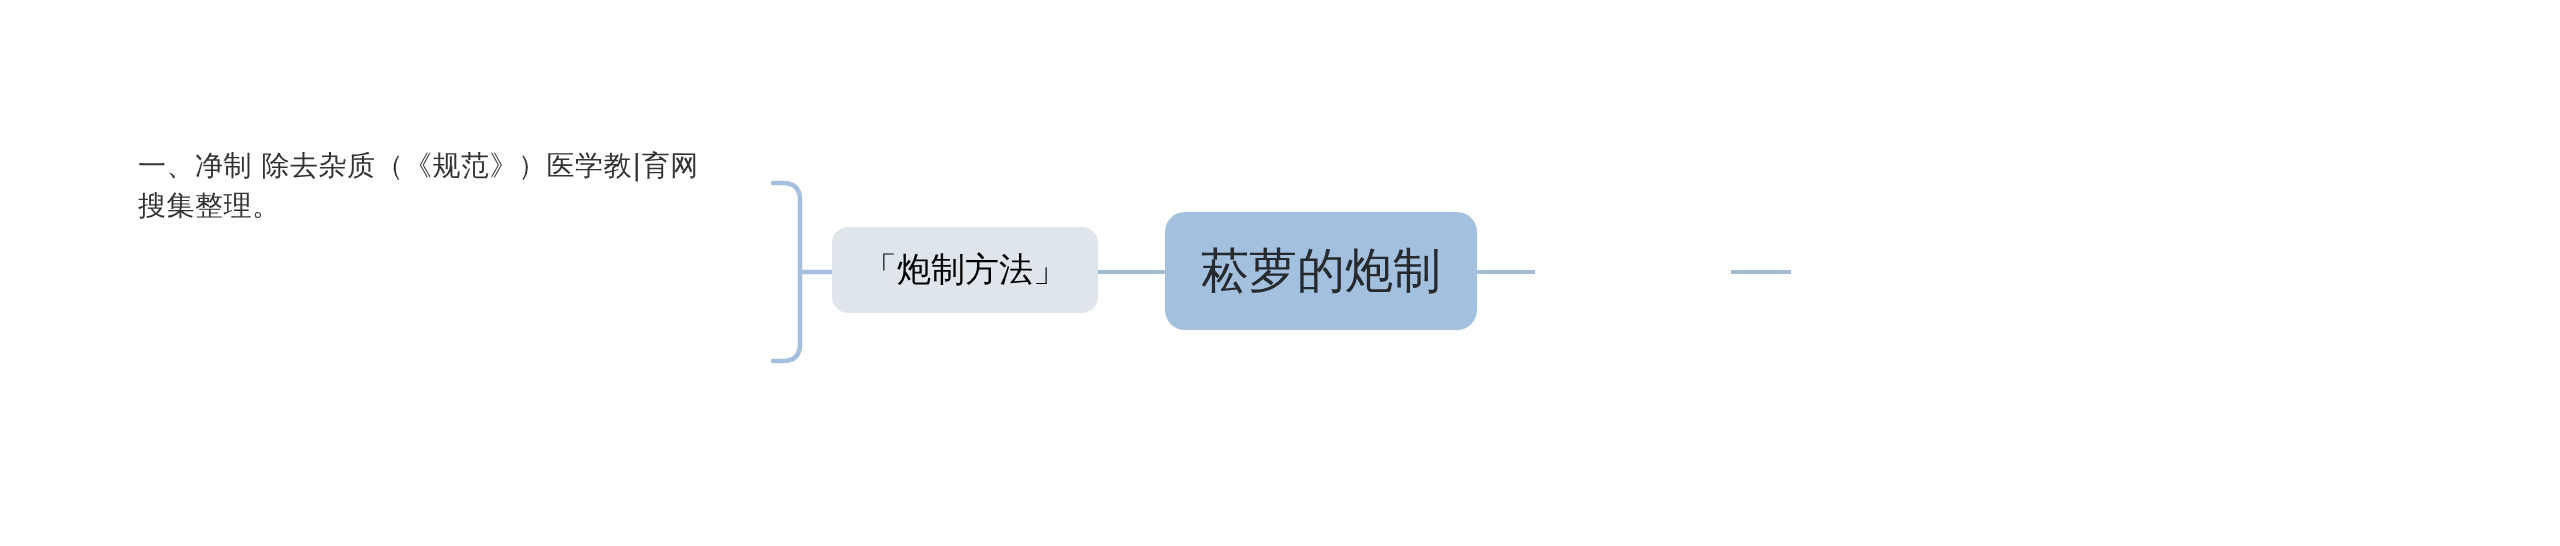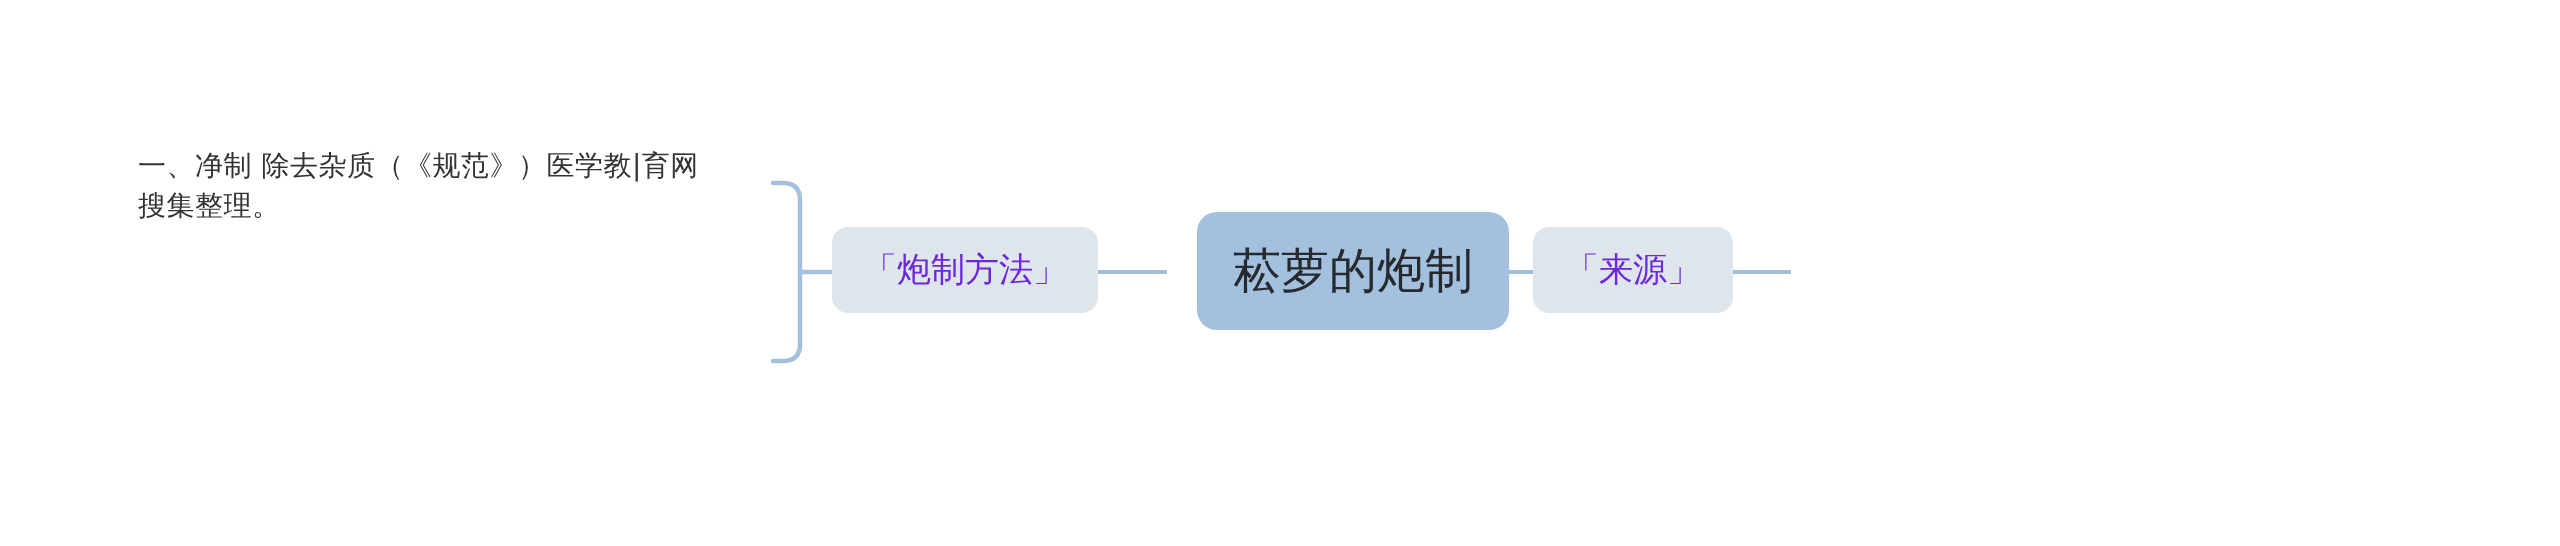--- a/index.html
+++ b/index.html
@@ -33,41 +33,40 @@
   }
   .note-left-1 { left: 138px; top: 146px; width: 680px; }
   .note-left-2 { left: 138px; top: 321px; width: 680px; }
   .note-right  { left: 1797px; top: 210px; width: 520px; }
   .node {
     position: absolute;
     display: flex;
     align-items: center;
     justify-content: center;
     box-sizing: border-box;
-    color: #6d28d9;
+    color: #000000;
   }
   .branch-node {
     background: #dee6ec;
     border-radius: 16px;
     font-size: 34px;
     height: 86px;
     top: 227px;
   }
   .node-method { left: 832px; width: 266px; }
   .node-source { left: 1533px; width: 200px; }
   .root-node {
     background: #a3c1de;
     border-radius: 20px;
     left: 1165px;
     top: 212px;
     width: 312px;
     height: 118px;
     font-size: 48px;
     color: #26292d;
-    margin-left: 32px;
   }
 </style>
 </head>
 <body>
 
 <div class="canvas">
 
   <svg class="connectors" viewBox="0 0 2560 546" xmlns="http://www.w3.org/2000/svg">
 
     <path d="M773 183 H783 Q800 183 800 200 V344 Q800 361 783 361 H773" fill="none" stroke="#a4c0de" stroke-width="4.5" stroke-linecap="round"></path>
@@ -85,18 +84,15 @@
 
 
   <div class="node branch-node node-method">
     <span>「炮制方法」</span>
   </div>
 
   <div class="node root-node">
     <span>菘萝的炮制</span>
   </div>
 
-  <div class="node branch-node node-source">
-    <span>「来源」</span>
-  </div>
 
 
 </div>
 
 </body></html>

